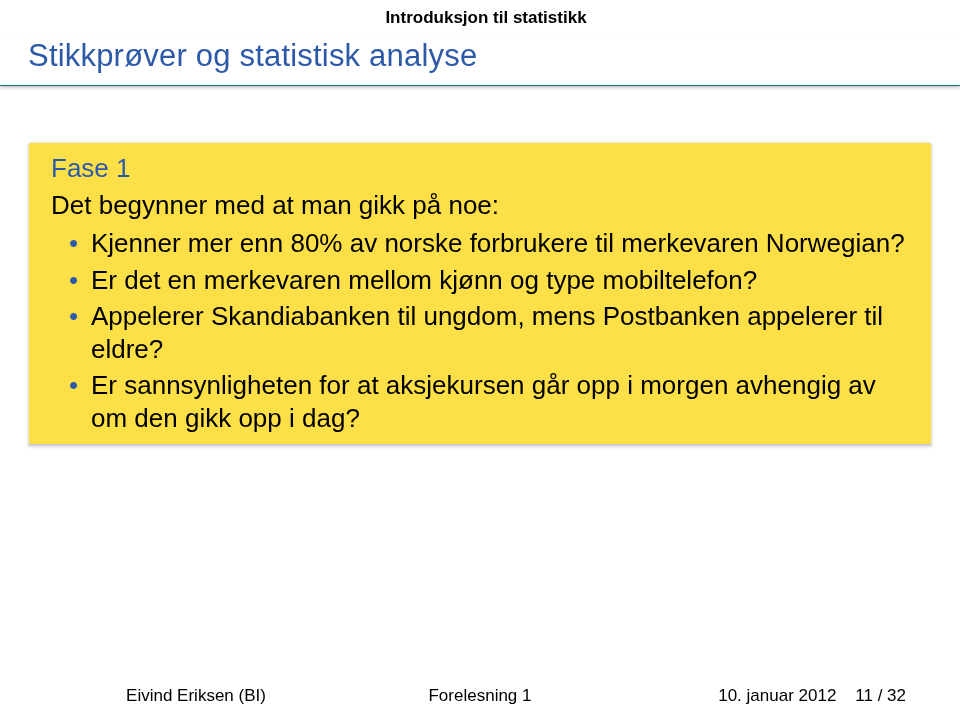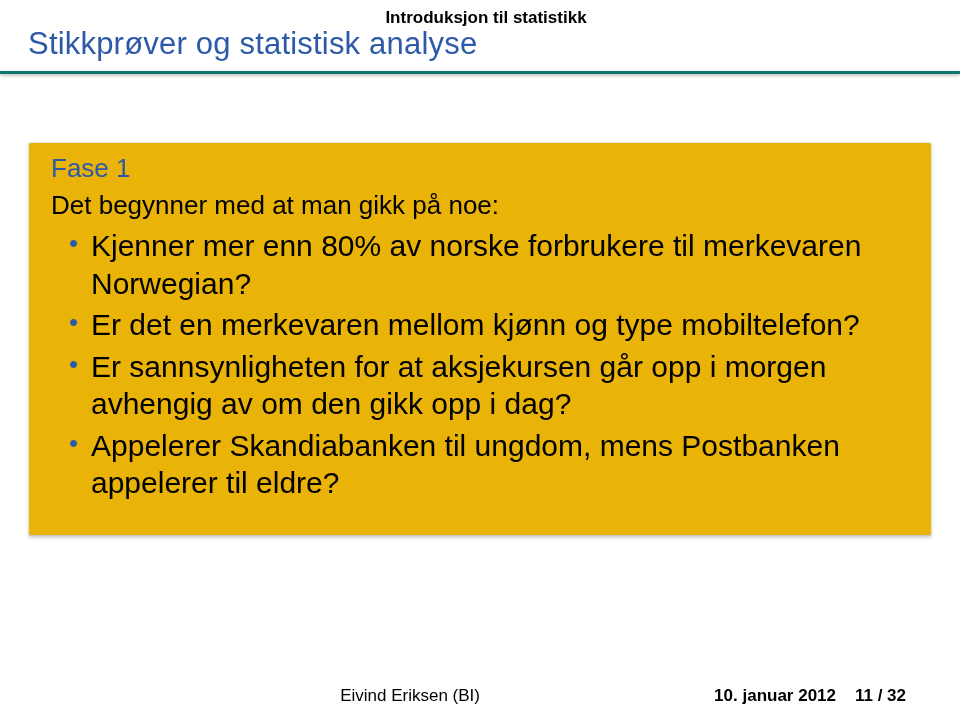--- a/index.html
+++ b/index.html
@@ -21,66 +21,66 @@
     top: 8px;
     left: 12px;
     right: 0;
     text-align: center;
     font-size: 17px;
     font-weight: 600;
     color: #000;
   }
   .title-row {
     position: absolute;
-    top: 24px;
+    top: 36px;
     left: 0;
     right: 0;
     height: 50px;
-    border-bottom: 3px solid #0f766e;
+    border-bottom: 1px solid #0f766e;
     box-shadow: 0 2px 3px rgba(0,0,0,0.22);
   }
   .title-row h1 {
     font-size: 31px;
     font-weight: 400;
     color: #2d5aa8;
     padding-left: 28px;
     padding-top: 2px;
     letter-spacing: 0.2px;
   }
   .block {
     position: absolute;
     top: 142px;
     left: 28px;
     right: 28px;
-    background: #eab308;
+    background: #fde047;
     border: 1px solid #e5e5e5;
     border-bottom: 1px solid #c6c6c6;
     border-radius: 3px;
     box-shadow: 0 2px 3px rgba(0,0,0,0.18);
-    padding: 10px 22px 29px 22px;
+    padding: 10px 22px 6px 22px;
   }
   .block-title {
     font-size: 26px;
     font-weight: 400;
     color: #2d5aa8;
     margin-bottom: 6px;
   }
   .block-intro {
     font-size: 26px;
     font-weight: 300;
     color: #000;
     margin-bottom: 6px;
   }
   ul.bullets {
     list-style: none;
     padding-left: 18px;
   }
   ul.bullets li {
     position: relative;
-    font-size: 30px;
+    font-size: 26px;
     font-weight: 300;
     color: #000;
     line-height: 1.25;
     padding-left: 22px;
     margin: 4px 0;
   }
   ul.bullets li::before {
     content: "•";
     position: absolute;
     left: 0;
@@ -94,45 +94,46 @@
     right: 0;
     bottom: 14px;
     display: flex;
     justify-content: space-between;
     padding: 0 54px;
     font-size: 17px;
     font-weight: 500;
     color: #000;
   }
   .footer .center { text-align: center; flex: 1; }
-  .footer .left { text-align: right; flex: 1; }
-  .footer .right { text-align: right; flex: 1; font-weight: bold; }
+  .footer .left { text-align: center; flex: 1; }
+  .footer .right { text-align: right; flex: 1; }
 </style>
 </head>
 <body>
 
 <div class="slide">
 
   <div class="crumb">Introduksjon til statistikk</div>
 
   <div class="title-row">
     <h1>Stikkprøver og statistisk analyse</h1>
   </div>
 
   <div class="block">
     <div class="block-title">Fase 1</div>
     <div class="block-intro">Det begynner med at man gikk på noe:</div>
     <ul class="bullets">
       <li>Kjenner mer enn 80% av norske forbrukere til merkevaren Norwegian?</li>
       <li>Er det en merkevaren mellom kjønn og type mobiltelefon?</li>
+      <li>Appelerer Skandiabanken til ungdom, mens Postbanken appelerer til eldre?</li>
       <li>Er sannsynligheten for at aksjekursen går opp i morgen avhengig av om den gikk opp i dag?</li>
-      <li>Appelerer Skandiabanken til ungdom, mens Postbanken appelerer til eldre?</li>
     </ul>
   </div>
 
   <div class="footer">
     <div class="left">Eivind Eriksen (BI)</div>
+    <div class="center">Forelesning 1</div>
     <div class="right">
       <span>10. januar 2012</span>&nbsp;&nbsp;&nbsp;&nbsp;<span>11</span><span> / </span><span>32</span>
     </div>
   </div>
 
 </div>
 
 </body></html>

